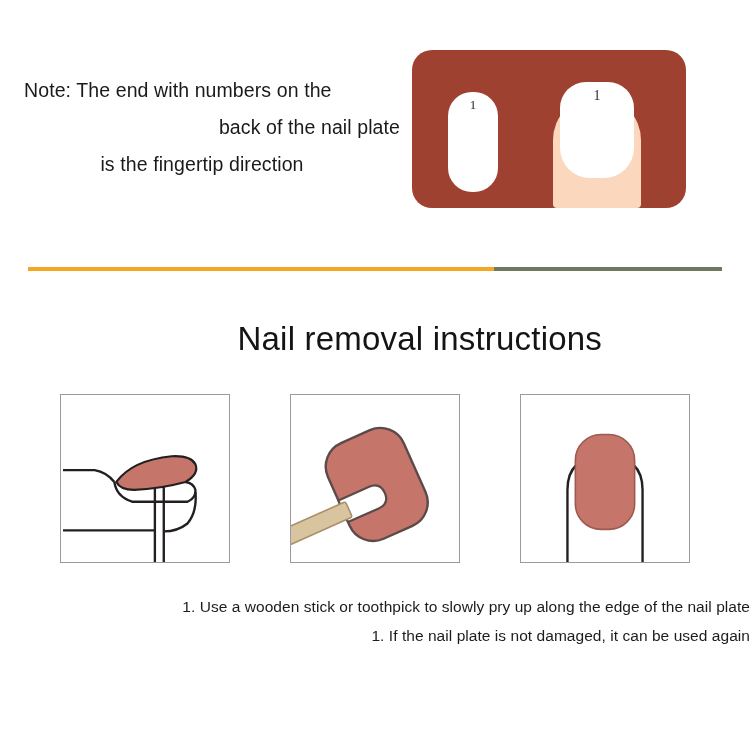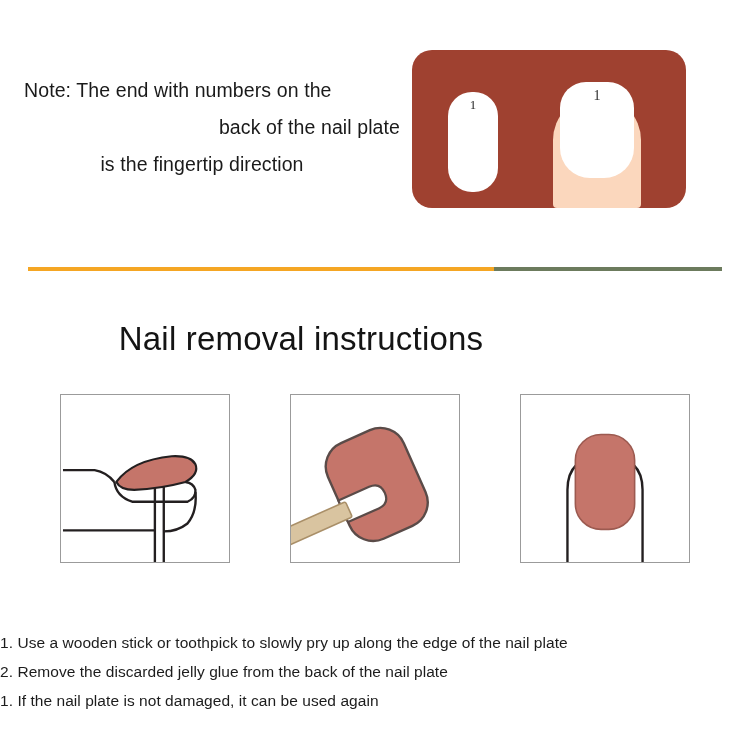--- a/index.html
+++ b/index.html
@@ -118,21 +118,21 @@
     height: 100%;
     background: #6c7b5d;
   }
 
   
   .heading {
     position: absolute;
     left: 0;
     top: 320px;
     width: 602px;
-    text-align: center;
+    text-align: right;
     font-size: 33px;
     color: #141414;
     letter-spacing: 0.2px;
   }
 
   
   .boxes {
     position: absolute;
     left: 0;
     top: 394px;
@@ -153,22 +153,21 @@
   .ibox2 { left: 290px; }
   .ibox3 { left: 520px; }
   .ibox svg { display: block; width: 100%; height: 100%; }
 
   
   .steps {
     position: absolute;
     left: 0;
     top: 592px;
     width: 750px;
-    text-align: left;
-    margin-top: 36px;
+    text-align: right;
   }
   .step-line {
     font-size: 15.5px;
     line-height: 29px;
     color: #1c1c1c;
     white-space: nowrap;
     letter-spacing: 0.05px;
   }
 </style>
 </head>
@@ -242,17 +241,16 @@
         <path d="M123 169 L123 96 Q123 62 85 62" stroke="#231f20" stroke-width="2.4" fill="none"></path>
 
         <rect x="55" y="40" width="60" height="96" rx="26" ry="26" fill="#c5756a" stroke="#9c5a50" stroke-width="1.6"></rect>
       </svg>
     </div>
 
   </div>
 
   <div class="steps">
     <div class="step-line">1. Use a wooden stick or toothpick to slowly pry up along the edge of the nail plate</div>
-    <div class="step-line">2. Remove the discarded jelly glue from the back of the nail plate</div>
     <div class="step-line">1. If the nail plate is not damaged, it can be used again</div>
   </div>
 
 </div>
 
 </body></html>

